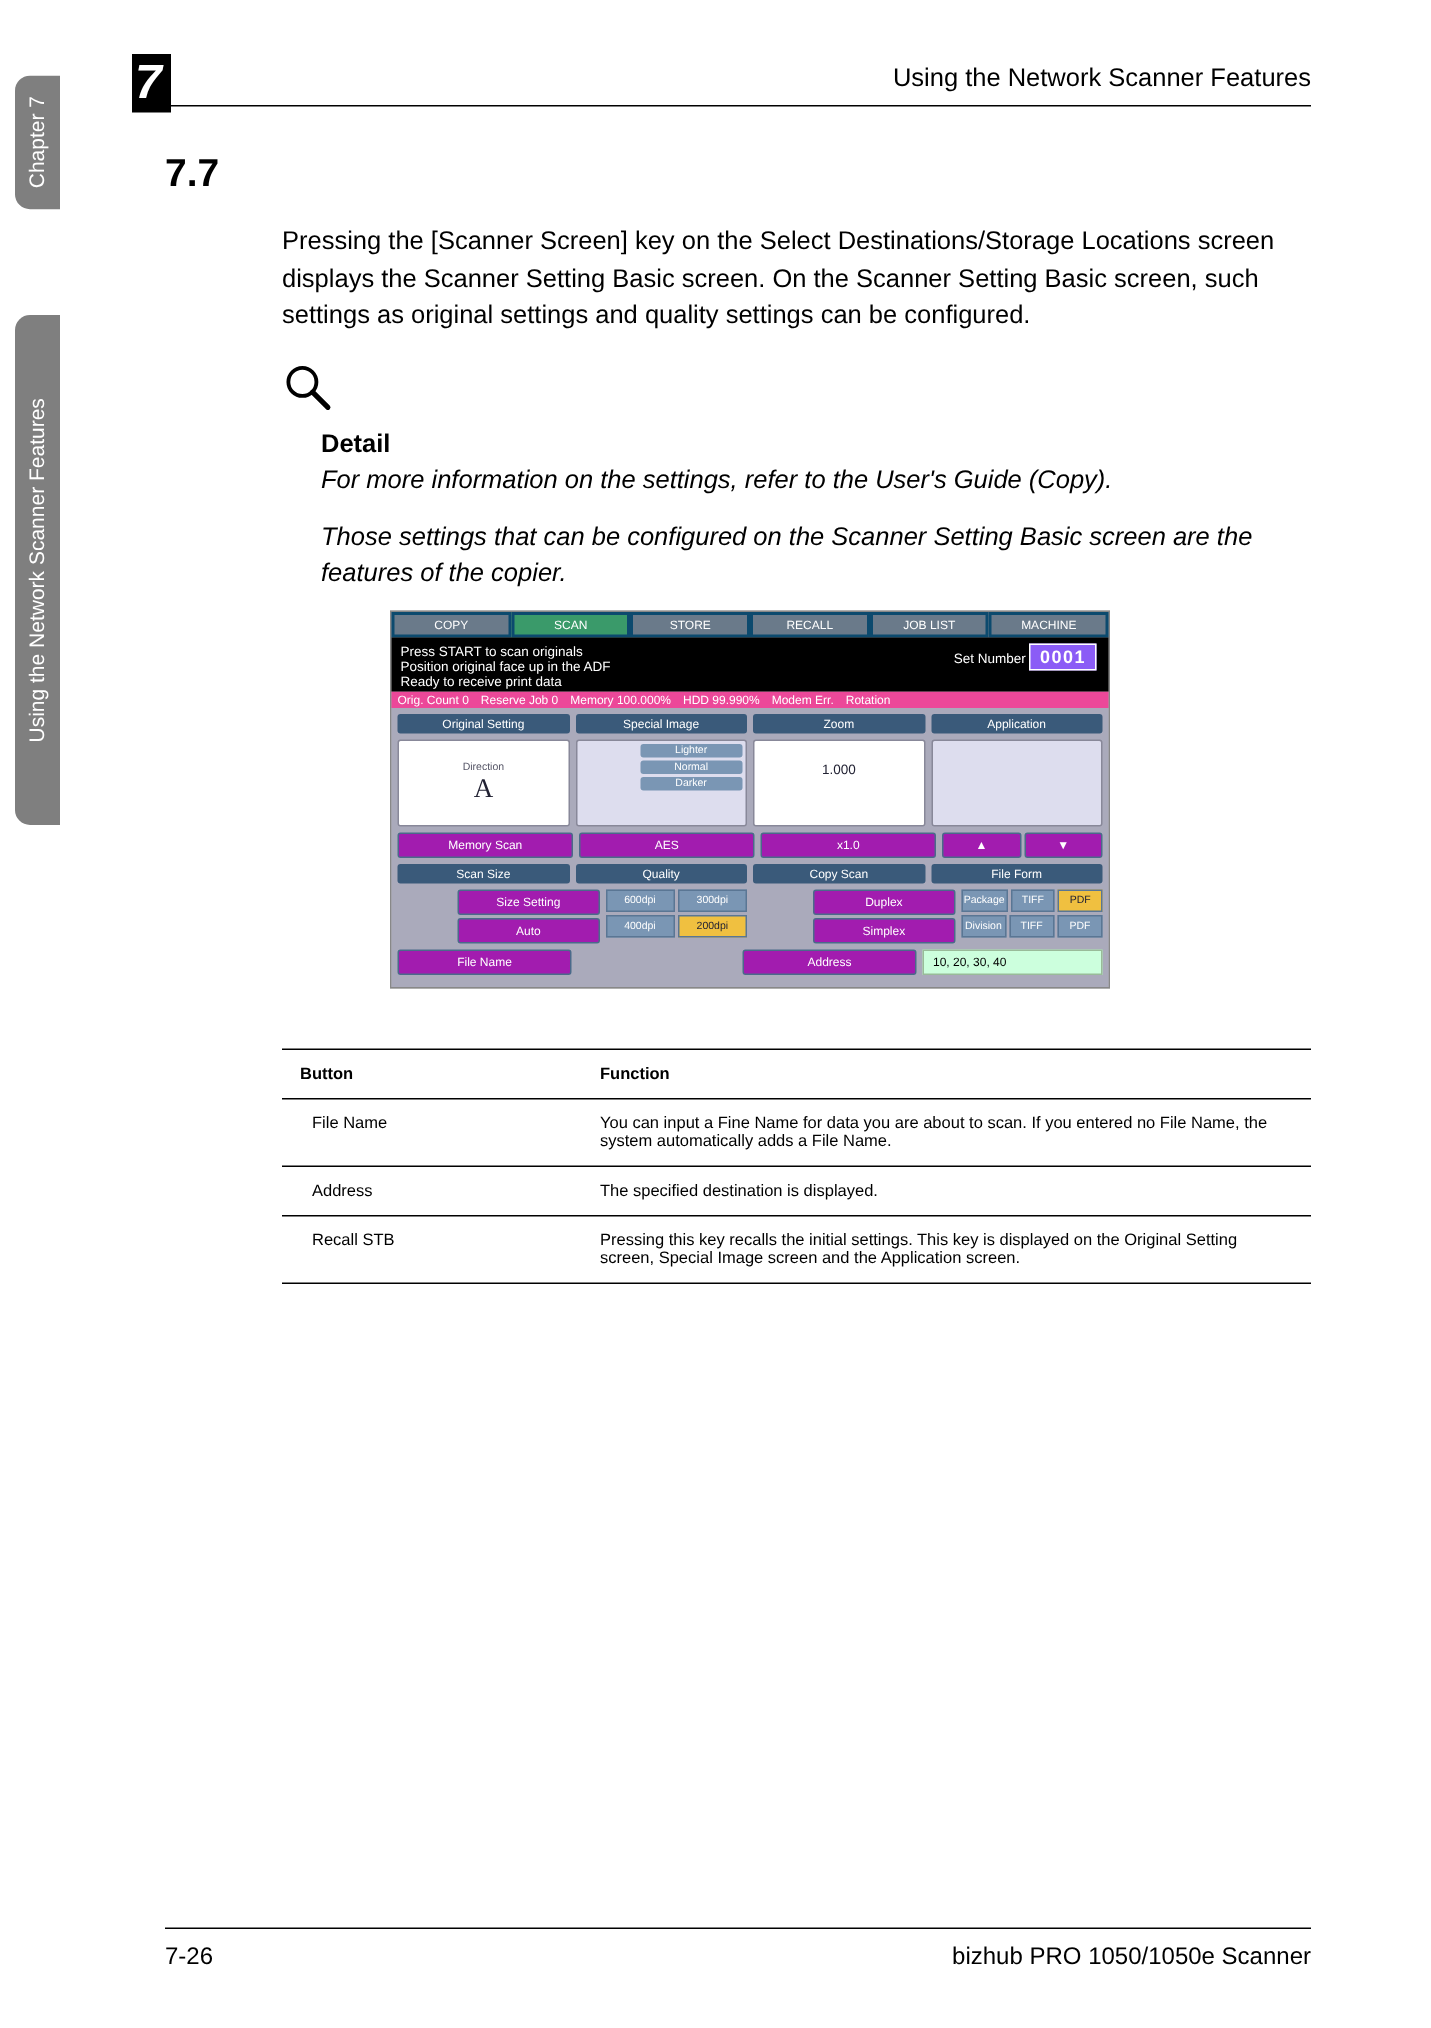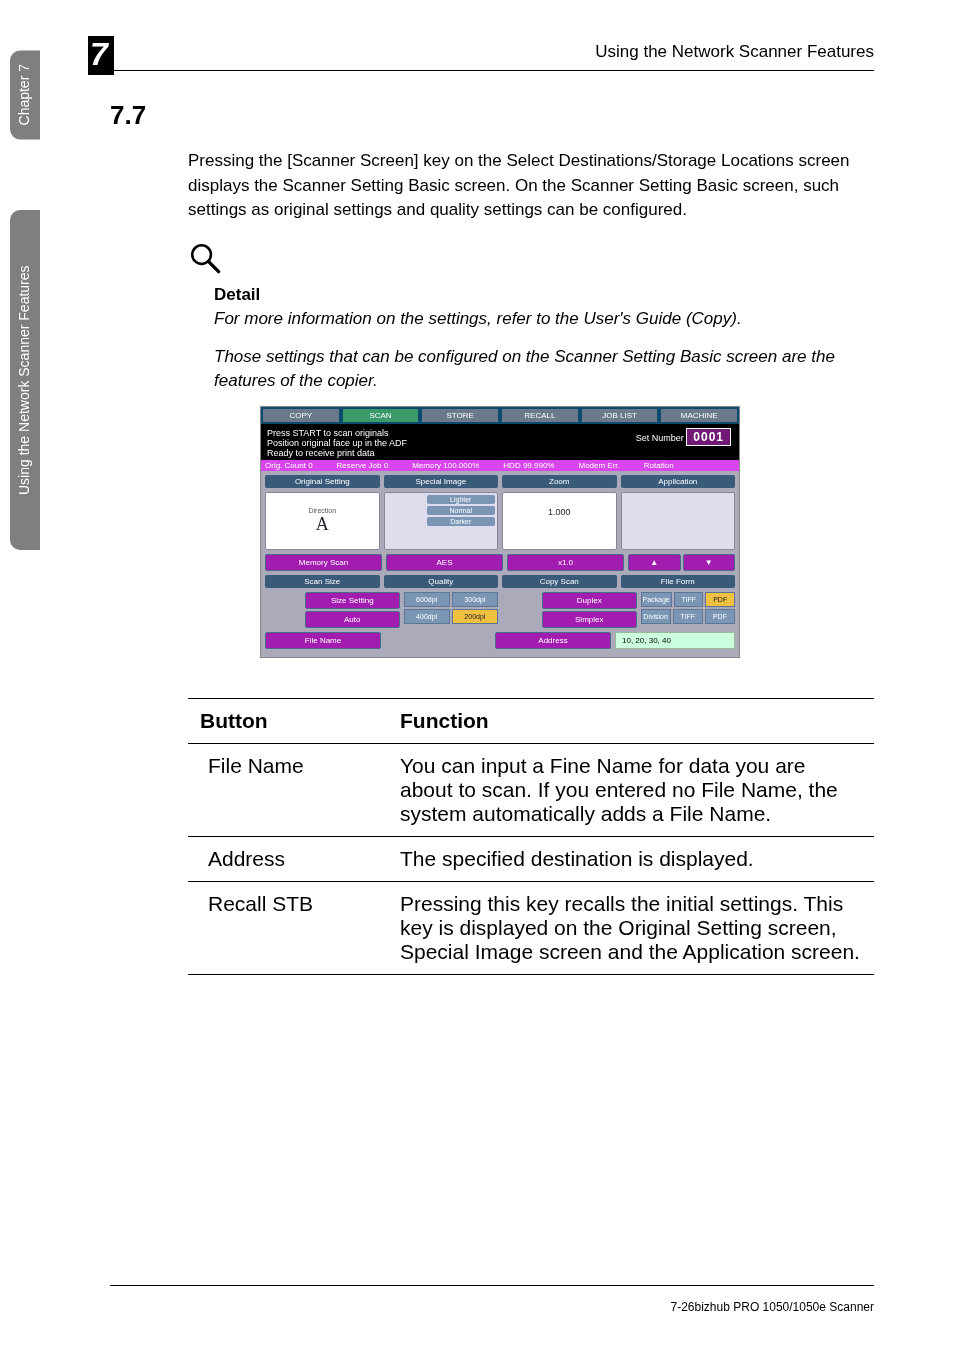--- a/index.html
+++ b/index.html
@@ -42,46 +42,46 @@
     .detail-label { margin-left:104px; font-weight:bold; font-size:17px; margin-bottom:2px; }
     .detail-text { margin-left:104px; font-style:italic; font-size:17px; line-height:1.4; margin-bottom:14px; }
     
     .shot-wrap { margin-left:150px; margin-top:10px; margin-bottom:40px; }
     .shot { width:480px; background:#b0b0b0; border:1px solid #888; font-size:9px; color:#fff; }
     .shot .tabsrow { display:flex; }
     .shot .tabsrow .t { flex:1; text-align:center; padding:2px 0; background:#6a7a8a; border:2px solid #0c4a6e; font-size:8px; }
     .shot .tabsrow .t.active { background:#3a9a6a; }
     .shot .info { background:#000; color:#fff; padding:4px 6px; position:relative; height:36px; }
     .shot .info .setnum { position:absolute; right:8px; top:6px; }
-    .shot .info .setnum b { background:#701a75; border:1px solid #fff; padding:1px 6px; font-size:12px; letter-spacing:1px; }
-    .shot .bar { display:flex; font-size:8px; background:#d946ef;gap:16px; }
+    .shot .info .setnum b { background:#8b5cf6; border:1px solid #fff; padding:1px 6px; font-size:12px; letter-spacing:1px; }
+    .shot .bar { display:flex; font-size:8px; background:#ec4899; }
     .shot .bar span { padding:1px 4px; }
     .shot .body { padding:4px; background:#aab; }
     .shot .row { display:flex; gap:4px; margin-bottom:4px; }
     .shot .hdr { background:#3a5a7a; color:#fff; font-size:8px; flex:1; text-align:center; padding:2px; border-radius:2px; }
     .shot .cell { background:#dde; color:#223; flex:1; text-align:center; padding:8px 2px; border:1px solid #889; font-size:9px; border-radius:2px; }
     .shot .cell.lg { padding:14px 2px; }
     .shot .cell.bg { background:#fff; }
     .shot .cell.stack { padding:2px; }
     .shot .btn { background:#a21caf; color:#fff; border:1px solid #4a6a8a; padding:3px 4px; font-size:8px; text-align:center; border-radius:2px; }
     .shot .ministack { display:flex; flex-direction:column; gap:2px;margin-left:40px; }
     .shot .minibtn { background:#7a96b4; color:#fff; font-size:7px; padding:1px 2px; text-align:center; border-radius:2px; }
     .shot .smallgrid { display:flex; gap:2px; }
     .shot .smallgrid .b { flex:1; background:#7a96b4; color:#fff; font-size:7px; padding:3px 1px; text-align:center; border:1px solid #5a7694; }
     .shot .smallgrid .b.sel { background:#f0c040; color:#223; }
     .shot .addrval { background:#cfd; color:#000; padding:3px 6px; font-size:8px; border:1px solid #9b9; }
     
     table.fun { border-collapse:collapse; width:100%; margin-left:0; }
     .tblwrap { margin-left:78px; }
-    table.fun th, table.fun td { border-top:1px solid #000; border-bottom:1px solid #000; font-size:21px; padding:10px 12px; vertical-align:top; text-align:left; }
+    table.fun th, table.fun td { border-top:1px solid #000; border-bottom:1px solid #000; font-size:11px; padding:10px 12px; vertical-align:top; text-align:left; }
     table.fun th { font-weight:bold; }
     table.fun td.col1 { width:200px; padding-left:20px; }
     
     .footer-line { position:absolute; bottom:66px; left:110px; right:80px; border-top:1px solid #000; }
-    .footer { position:absolute; bottom:38px; left:110px; right:80px; display:flex; justify-content:flex-end; font-size:12px; }
+    .footer { position:absolute; bottom:38px; left:110px; right:80px; display:flex; justify-content:space-between; font-size:16px; }
   </style>
 </head>
 <body>
 
 <div class="tab tab-chapter">Chapter 7</div>
 <div class="tab tab-long">Using the Network Scanner Features</div>
 
 <div class="chap-badge"><span class="hl">7</span></div>
 
 <div class="run-head">Using the Network Scanner Features</div>

